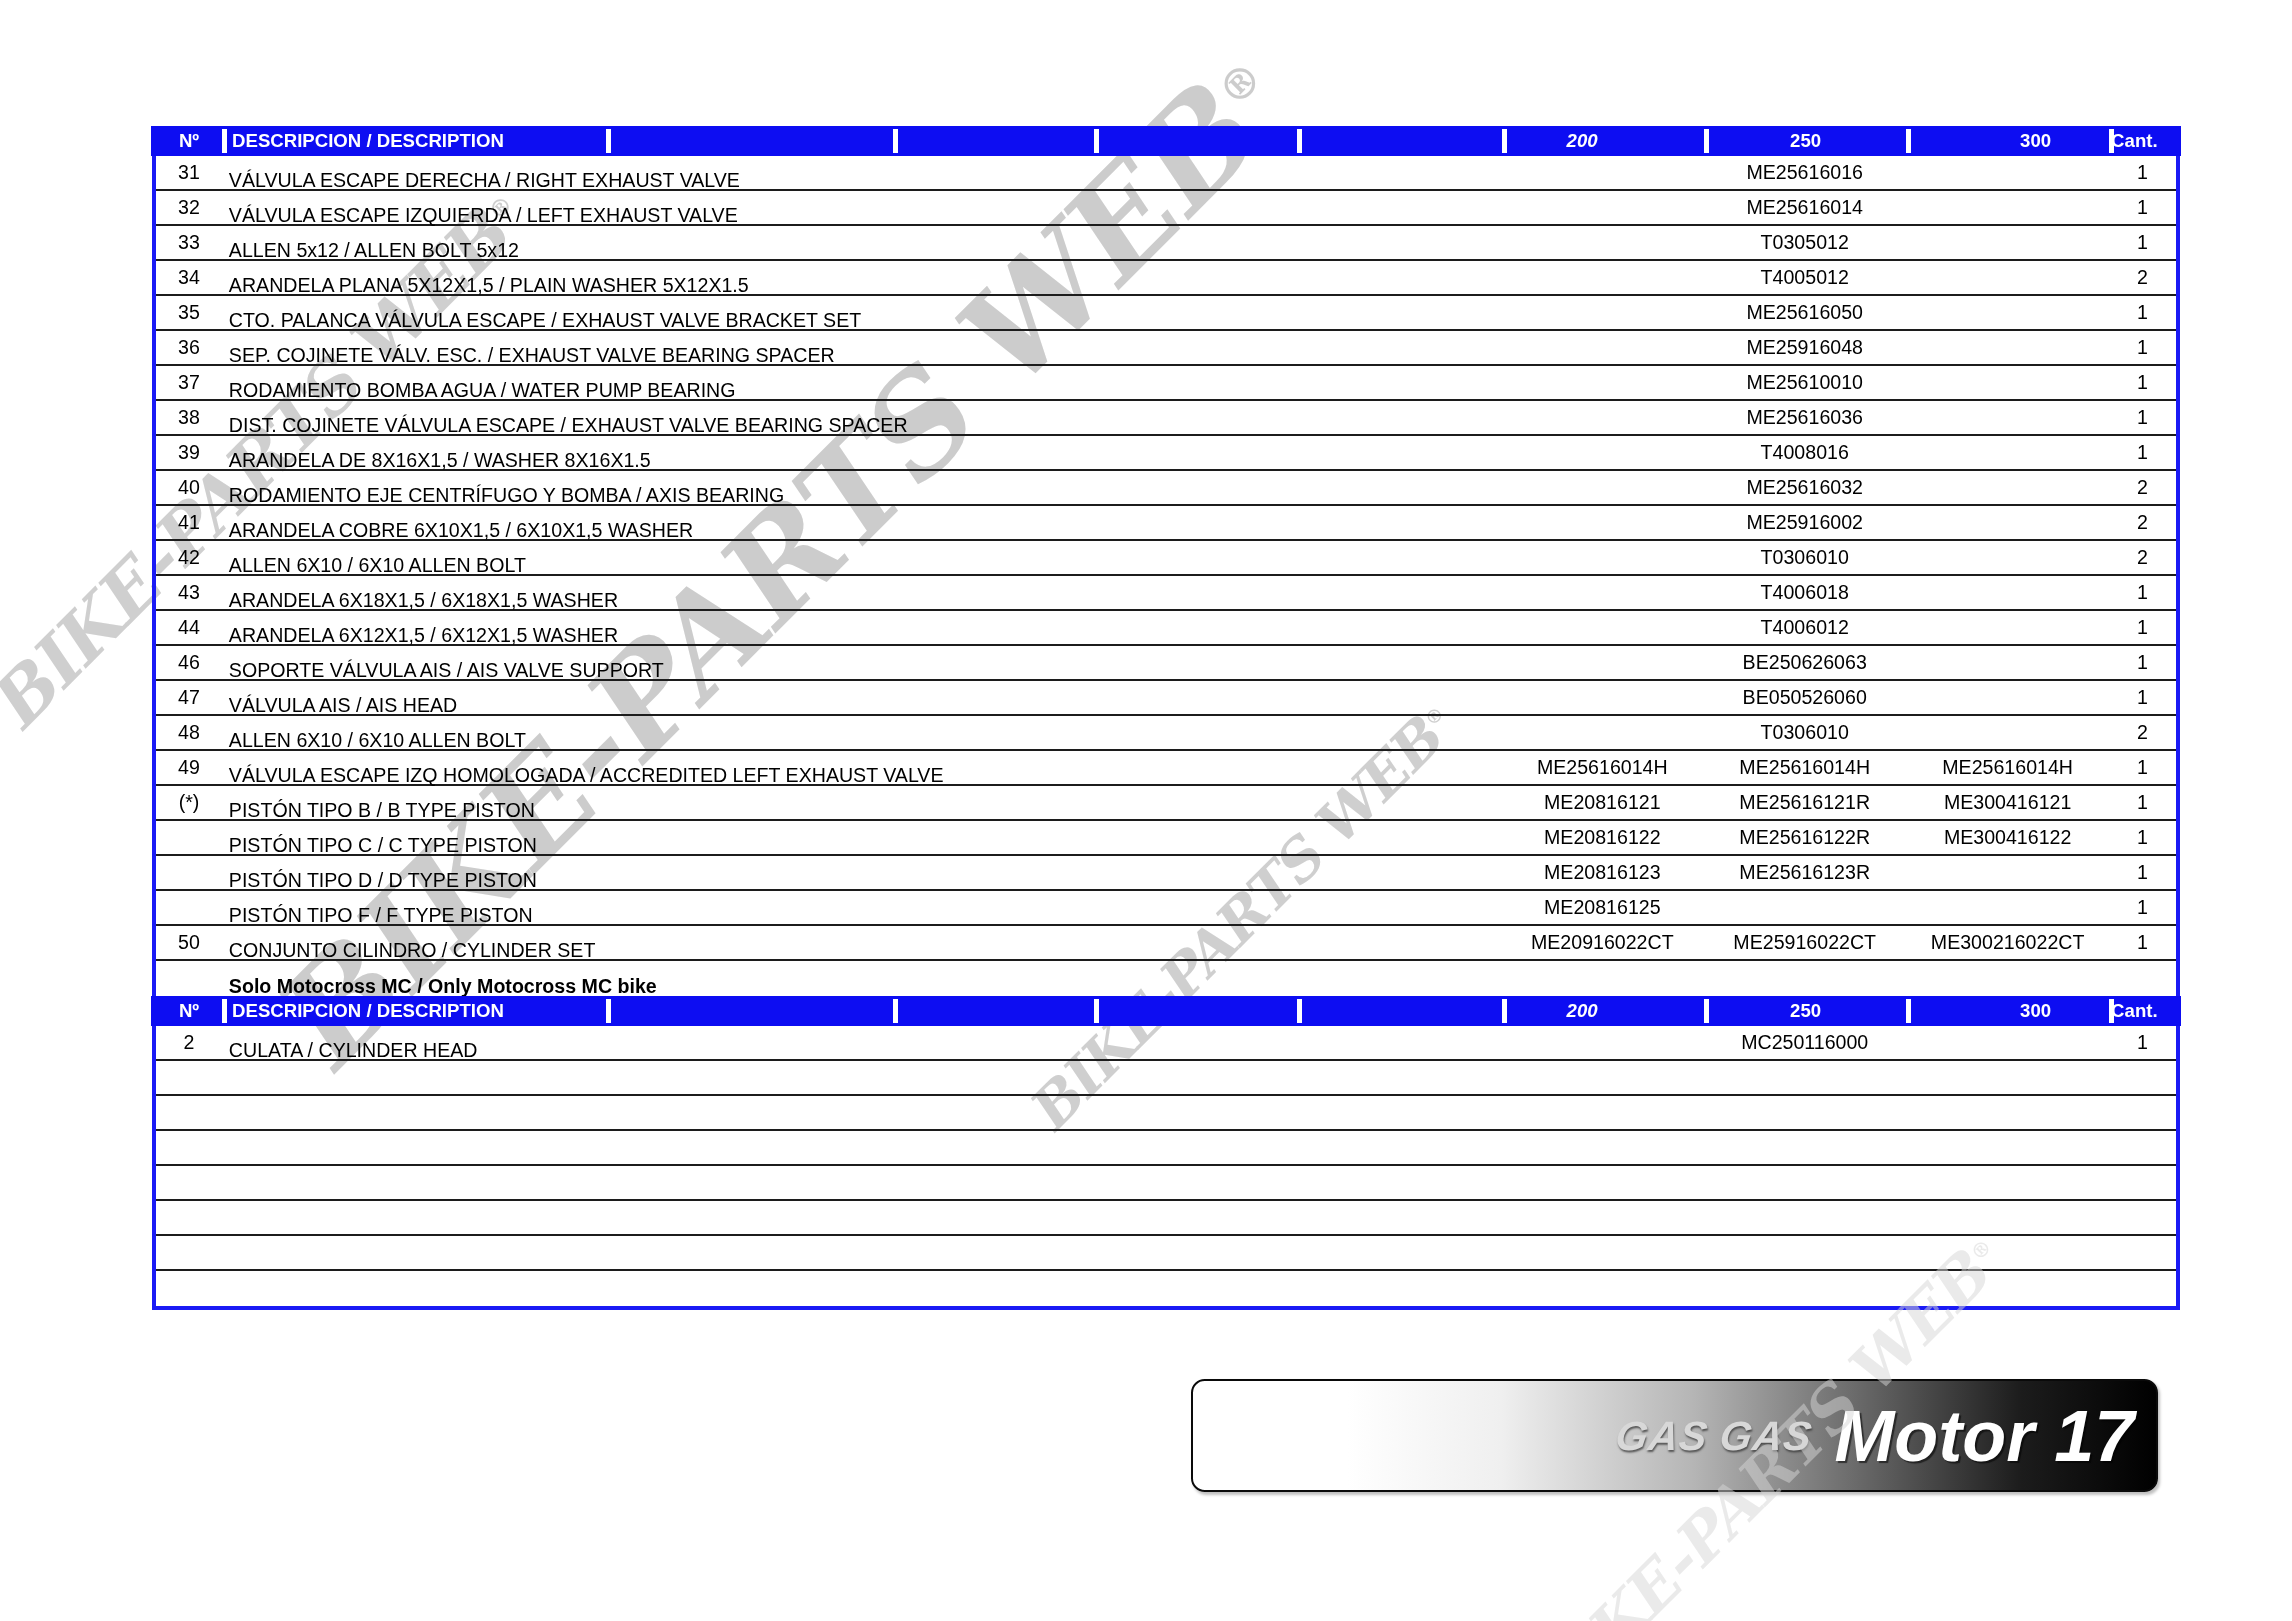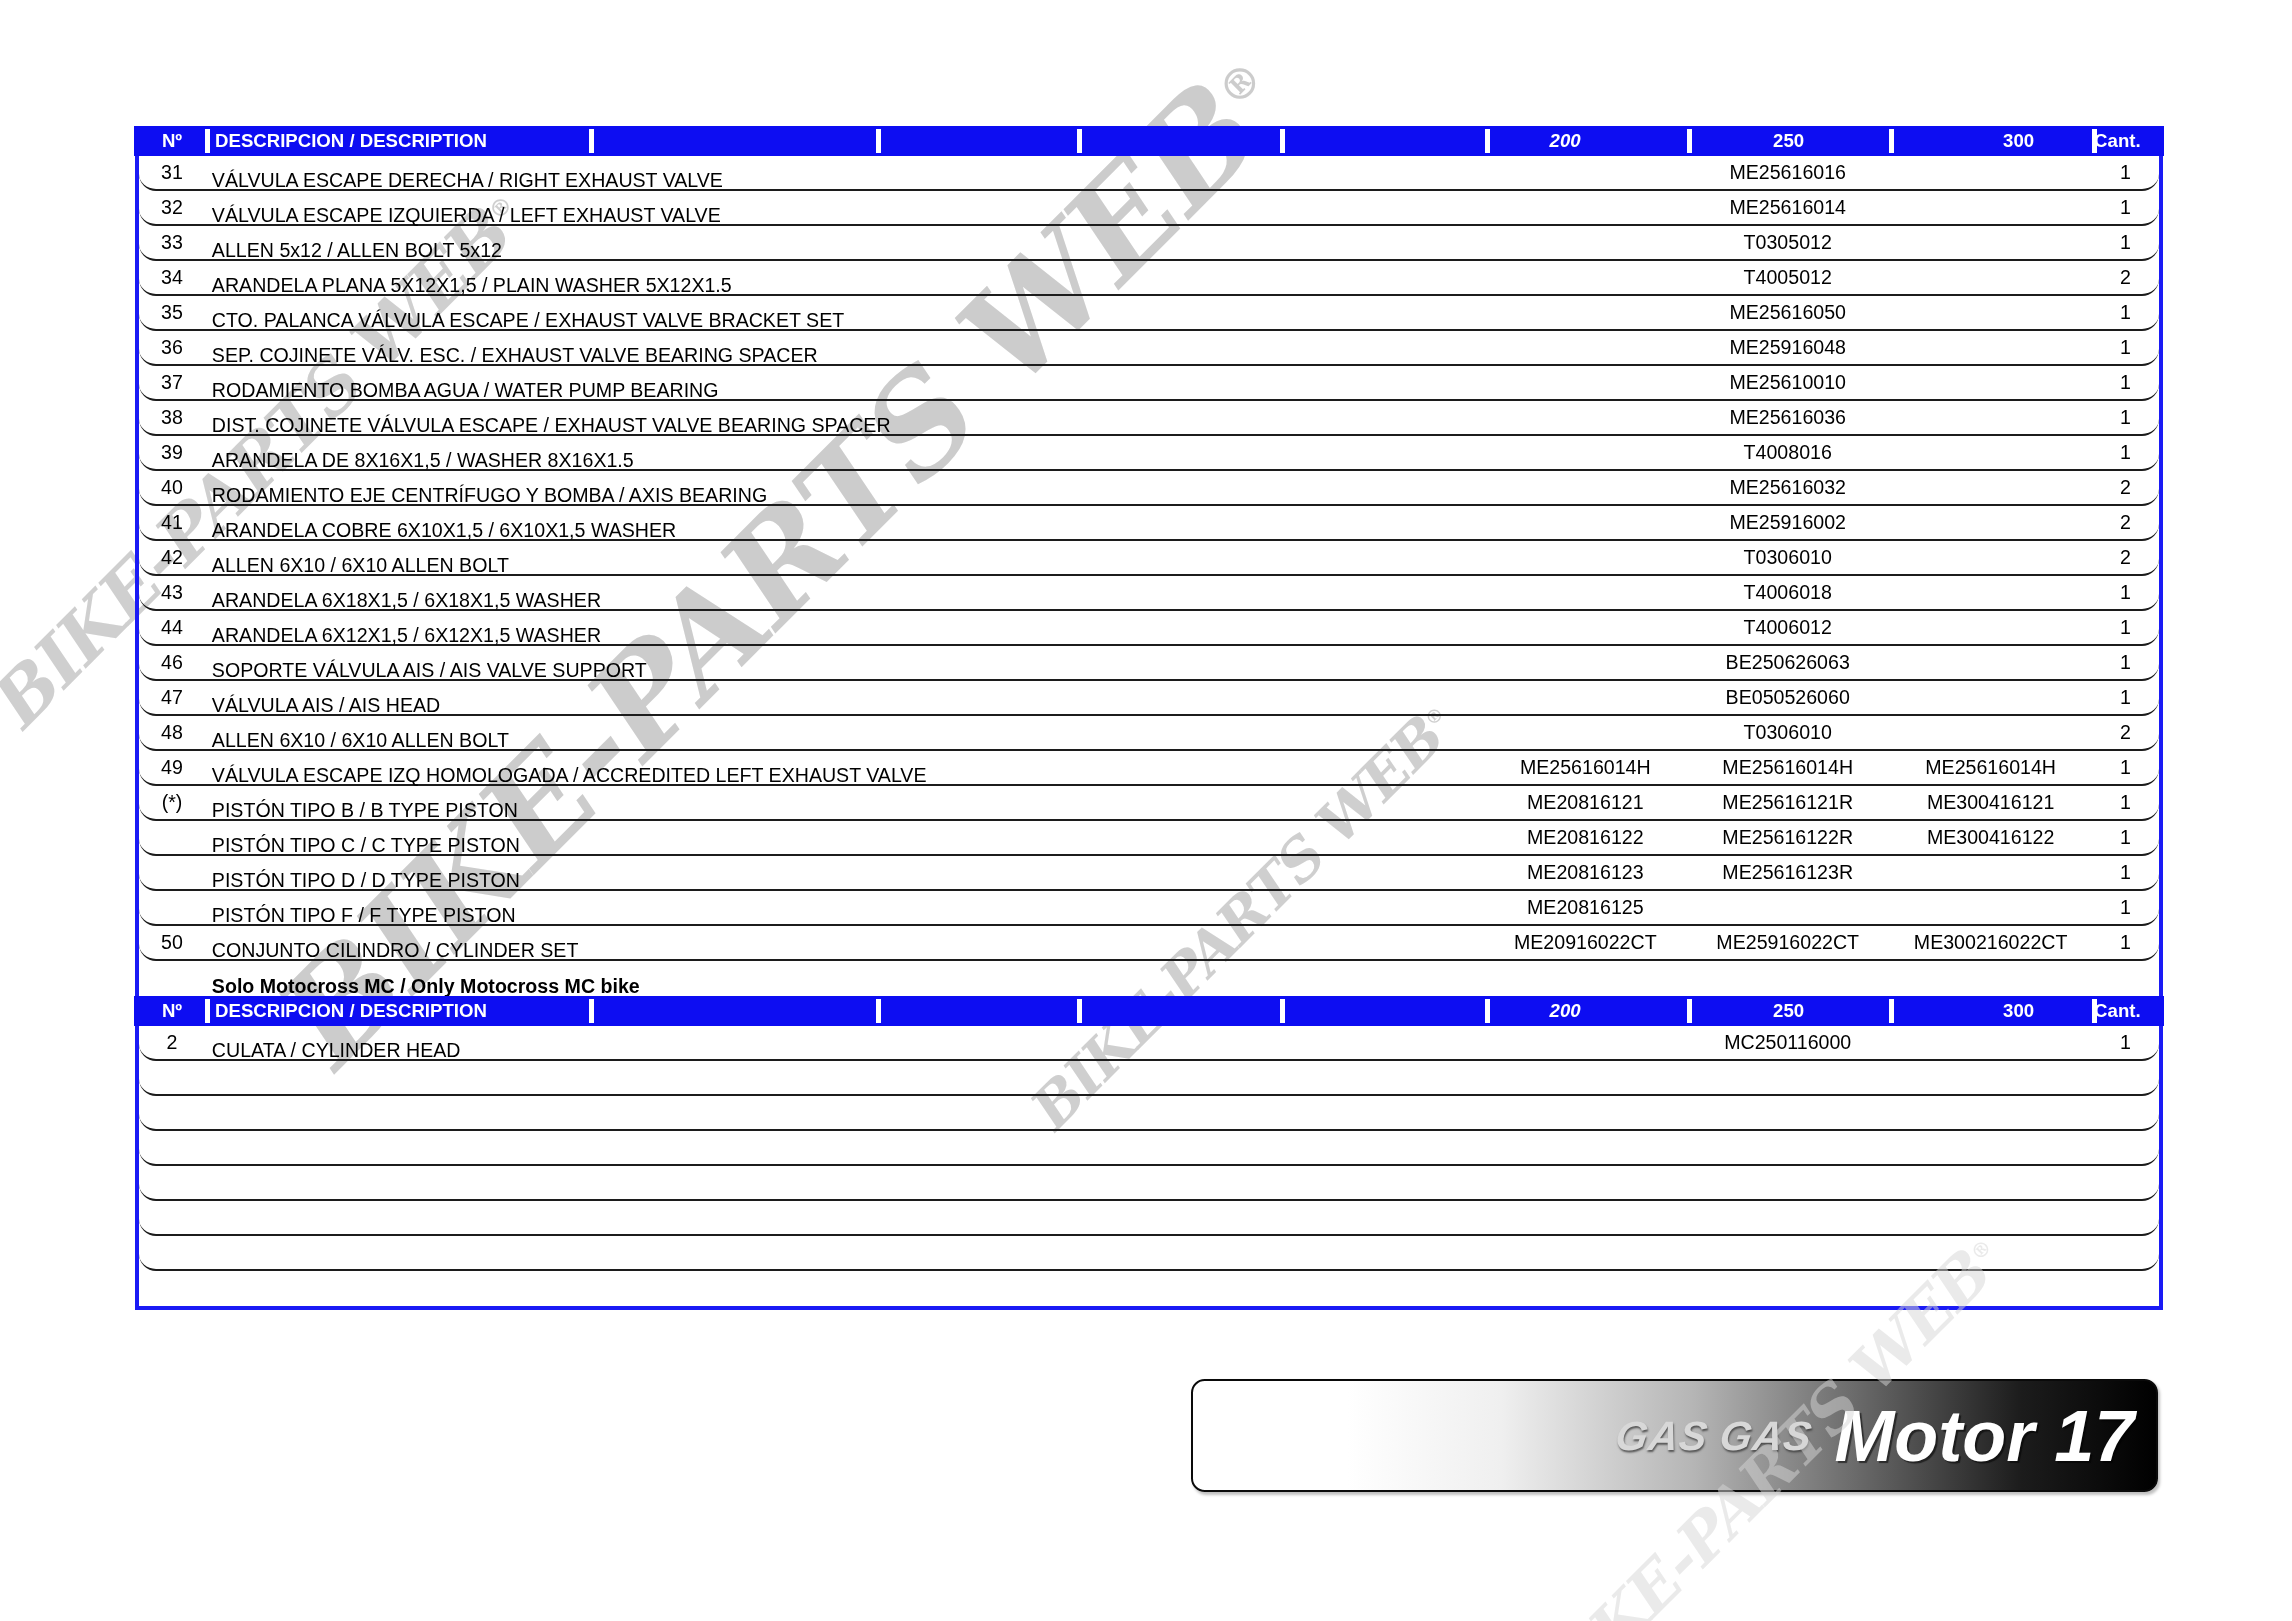--- a/index.html
+++ b/index.html
@@ -28,21 +28,21 @@
     letter-spacing:-2px;
     user-select:none;
   }
   .wm-main{left:784px;top:559px;font-size:132px;opacity:.85;}
   .wm-tl{left:260px;top:459px;font-size:71px;opacity:.8;}
   .wm-br{left:1243px;top:916px;font-size:57px;opacity:.8;}
   .wm-banner{left:1769px;top:1472px;font-size:63px;opacity:.5;z-index:6;color:#d6d6d6;}
   .watermark .reg{font-size:.32em;vertical-align:super;letter-spacing:0;}
   
   .parts-table{
-    position:absolute;left:135px;top:126px;width:2020px;
+    position:absolute;left:152px;top:126px;width:2020px;
     border-left:4.9px solid var(--border-blue);
     border-right:4.9px solid var(--border-blue);
     border-bottom:4.9px solid var(--border-blue);
     box-sizing:content-box;
     z-index:2;
     background:transparent;
   }
   .thead{
     position:relative;
     height:30px;
@@ -65,21 +65,20 @@
   }
   .row{
     display:flex;
     height:35px;
     box-sizing:border-box;
     border-bottom:2.9px solid var(--line);
     font-size:19.6px;
     color:#000;
     align-items:center;
     background:transparent;
-    border-radius:17px;
   }
   .row.no-border{border-bottom:none;}
   .cell{display:flex;align-items:center;height:100%;box-sizing:border-box;}
   .c-no{width:66px;justify-content:center;}
   .c-desc{width:1280px;justify-content:flex-start;padding-left:6.9px;margin-top:16px;}
   .c-200{width:202px;justify-content:center;}
   .c-250{width:203px;justify-content:center;}
   .c-300{width:203px;justify-content:center;}
   .c-cant{width:67px;justify-content:center;}
   .bold{font-weight:bold;}

